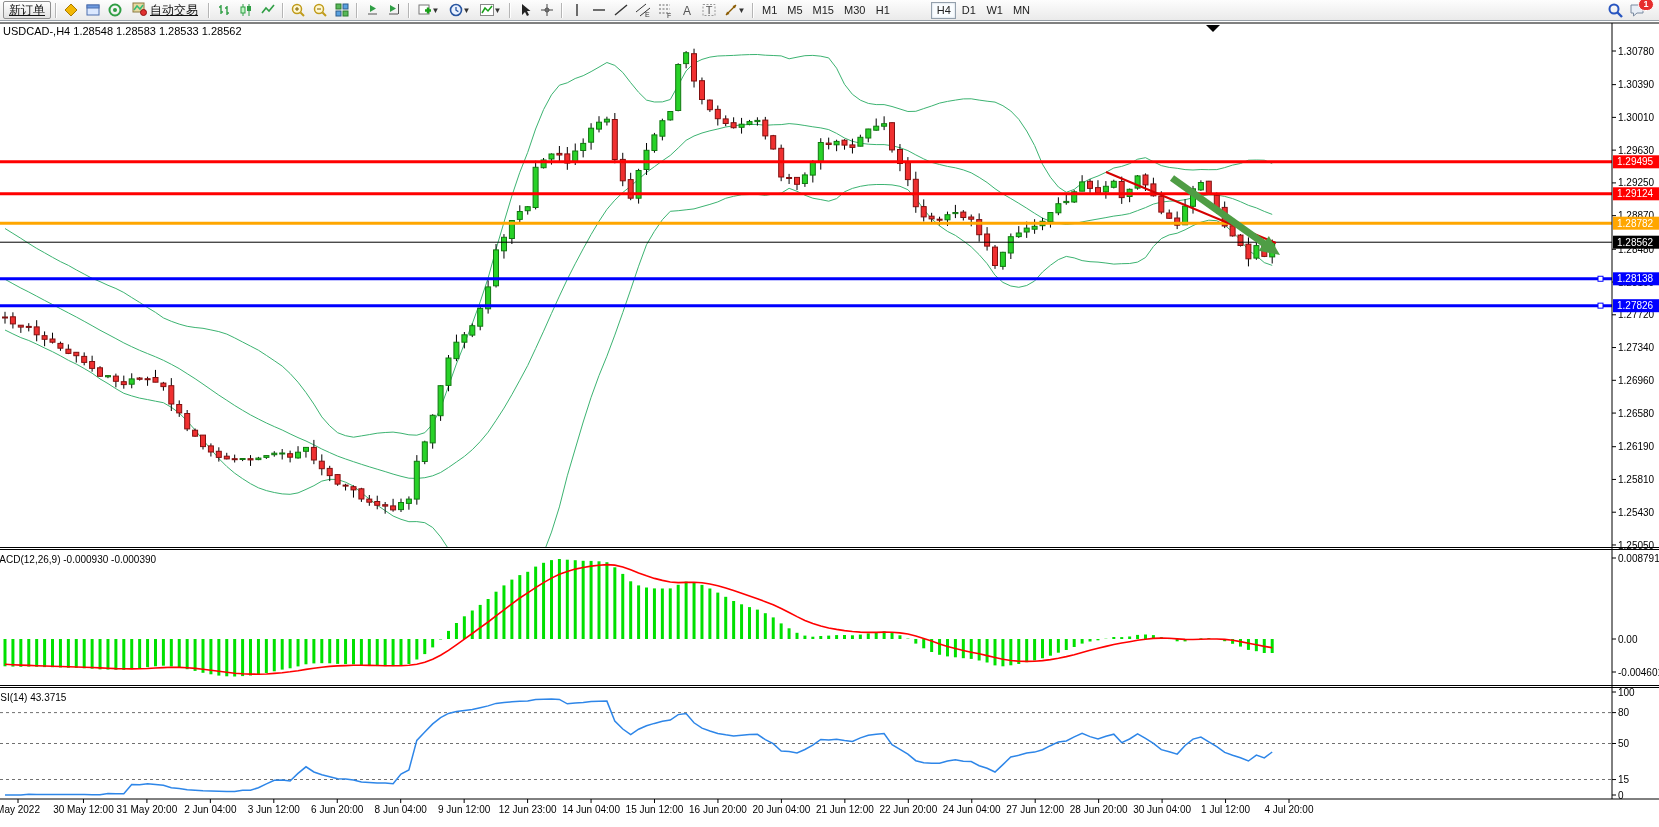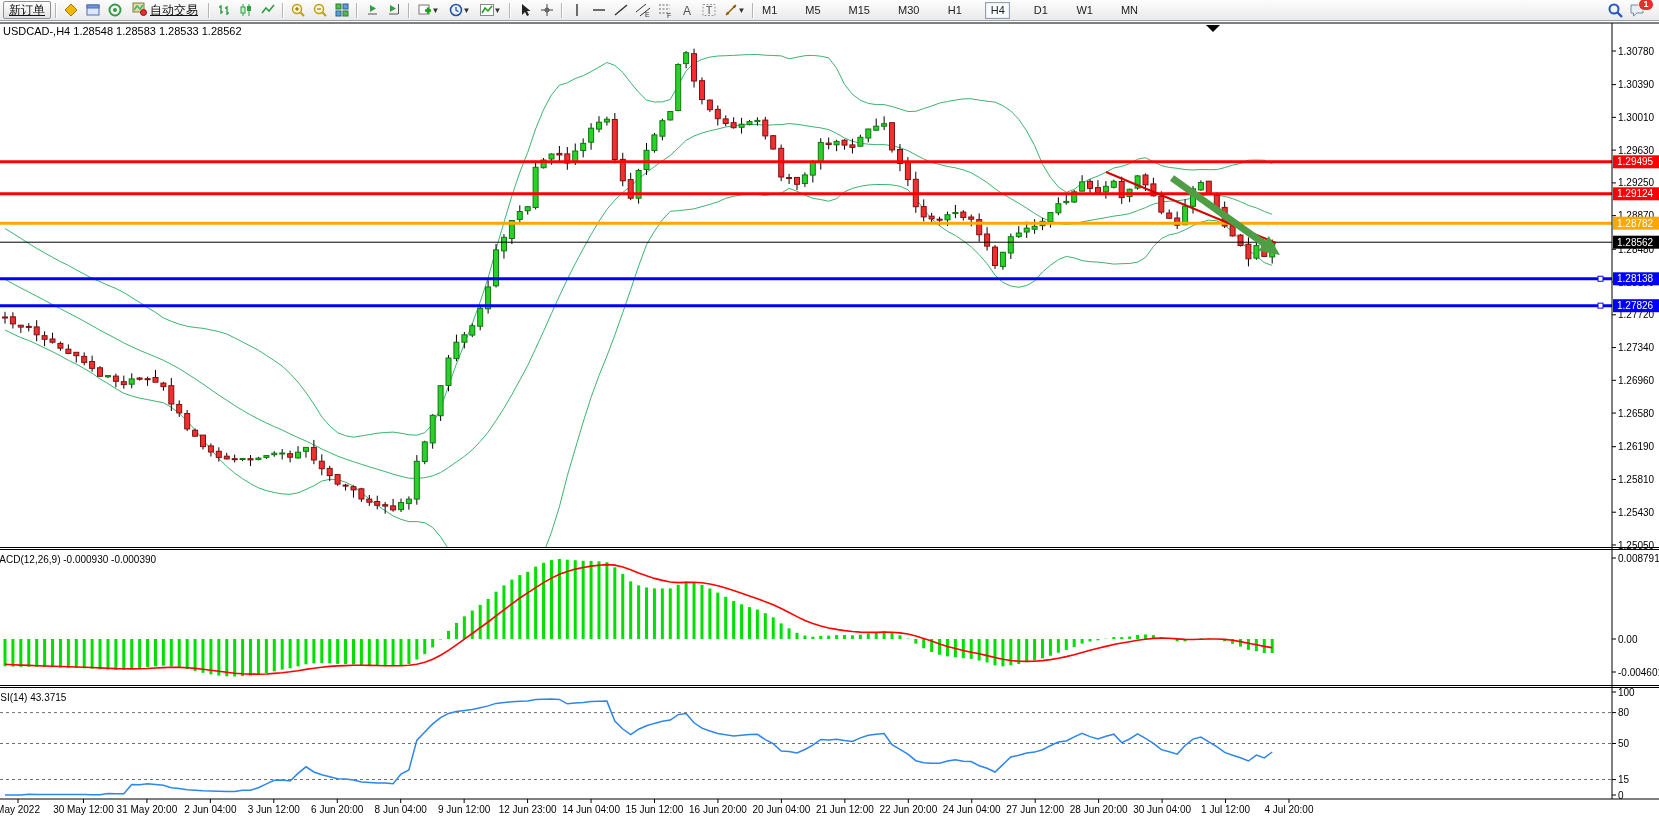--- a/index.html
+++ b/index.html
@@ -8,21 +8,21 @@
     background:linear-gradient(#fdfdfd,#eaeaea);border-bottom:1px solid #98a0a8;
     display:flex;align-items:center;padding:0 3px;gap:1px;font-size:12px;box-sizing:border-box;}
   .tbtn{height:18px;display:inline-flex;align-items:center;gap:3px;padding:0 5px;
     border:1px solid transparent;background:transparent;font:12px "Liberation Sans",sans-serif;color:#111;text-decoration:underline;}
   .raised{border:1px solid #8f8f8f;background:linear-gradient(#ffffff,#e2e2e2);border-radius:2px;}
   .sep{width:1px;height:15px;background:#b5b5b5;margin:0 3px;box-shadow:1px 0 0 #fff;}
   .tbi{width:21px;height:18px;display:inline-flex;align-items:center;justify-content:center;}
   .caret{font-size:8px;color:#333;margin-left:-1px;}
   .tf{height:17px;min-width:25px;padding:0 4px;border:1px solid transparent;background:transparent;
     font:11px "Liberation Sans",sans-serif;color:#222;display:inline-flex;align-items:center;justify-content:center;}
-  .tf.active{border:1px solid #94a0ac;background:#fafdff;box-shadow:inset 0 0 2px #bcc8d4;}
+  .tf.active{border:1px solid #94a0ac;background:#fafdff;box-shadow:inset 0 0 2px #bcc8d4;margin-left:36px;}
   .spacer{flex:1;}
   .notif{position:relative;}
   .badge{position:absolute;top:-3px;right:-6px;background:#e62e2e;color:#fff;border-radius:7px;
     font:bold 9px/11px "Liberation Sans",sans-serif;min-width:12px;height:11px;text-align:center;
     border:1px solid #fff;padding:0 1px;}
   #chart-svg{position:absolute;top:22px;left:0;}
   svg text{font-family:"Liberation Sans",sans-serif;}
 </style>
 </head>
 <body>
@@ -196,21 +196,21 @@
   <span class="tbi" style="width:28px">
     <svg width="16" height="16">
         <path d="M3 13 8 8M13 3 8 8" stroke="#8a5a00" stroke-width="1.4"></path>
         <polygon points="13,3 9.5,4 12,6.5" fill="#8a5a00"></polygon>
         <polygon points="3,13 6.5,12 4,9.5" fill="#8a5a00"></polygon>
       </svg>
       <span class="caret">▼</span>
     </span>
   <div class="sep"></div>
 
-  <div id="tfs" style="display:flex;gap:18px;">
+  <div id="tfs" style="display:flex;gap:0;">
       <button class="tf">M1</button>
       <button class="tf">M5</button>
       <button class="tf">M15</button>
       <button class="tf">M30</button>
       <button class="tf">H1</button>
       <button class="tf active">H4</button>
       <button class="tf">D1</button>
       <button class="tf">W1</button>
       <button class="tf">MN</button>
     </div>

